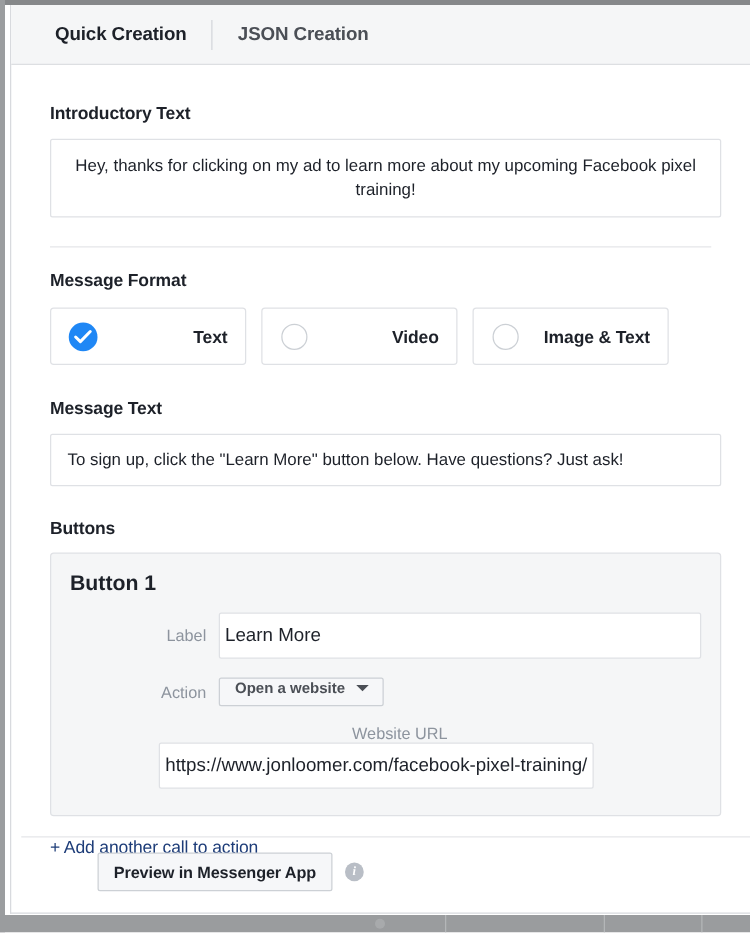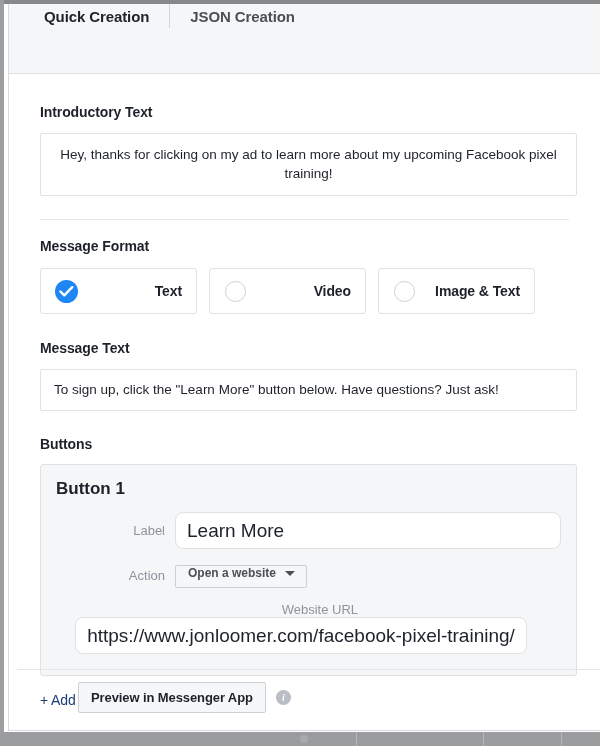--- a/index.html
+++ b/index.html
@@ -73,24 +73,25 @@
     height: 727px;
     background: #ffffff;
     border: 1px solid #d8dade;
     border-top: none;
     border-right: none;
     box-sizing: border-box;
   }
 
   
   .tabbar {
-    height: 70px;
+    height: 48px;
     background: #f5f6f7;
     border-bottom: 1px solid #dddfe2;
     display: flex;
+    align-items: center;
     padding-left: 15px;
     box-sizing: border-box;
   }
   .tab {
     font-size: 15px;
     font-weight: bold;
     letter-spacing: -0.1px;
     padding: 0 20px;
     cursor: pointer;
     line-height: 26px;
@@ -222,24 +223,24 @@
     padding-right: 10px;
     font-size: 13px;
     color: #8d949e;
     box-sizing: border-box;
     flex: 0 0 auto;
   }
   .field-input {
     flex: 1;
     background: #ffffff;
     border: 1px solid #dfe1e5;
-    border-radius: 8px;
-    font-size: 19px;
-    color: #1d2129;
-    padding: 9px 11px;
+    border-radius: 2px;
+    font-size: 15px;
+    color: #1d2129;
+    padding: 9px 4px;
     box-sizing: border-box;
     line-height: 17px;
   }
   .select-btn {
     display: inline-flex;
     align-items: center;
     gap: 9px;
     background: #f6f7f9;
     border: 1px solid #ccd0d5;
     border-radius: 2px;

